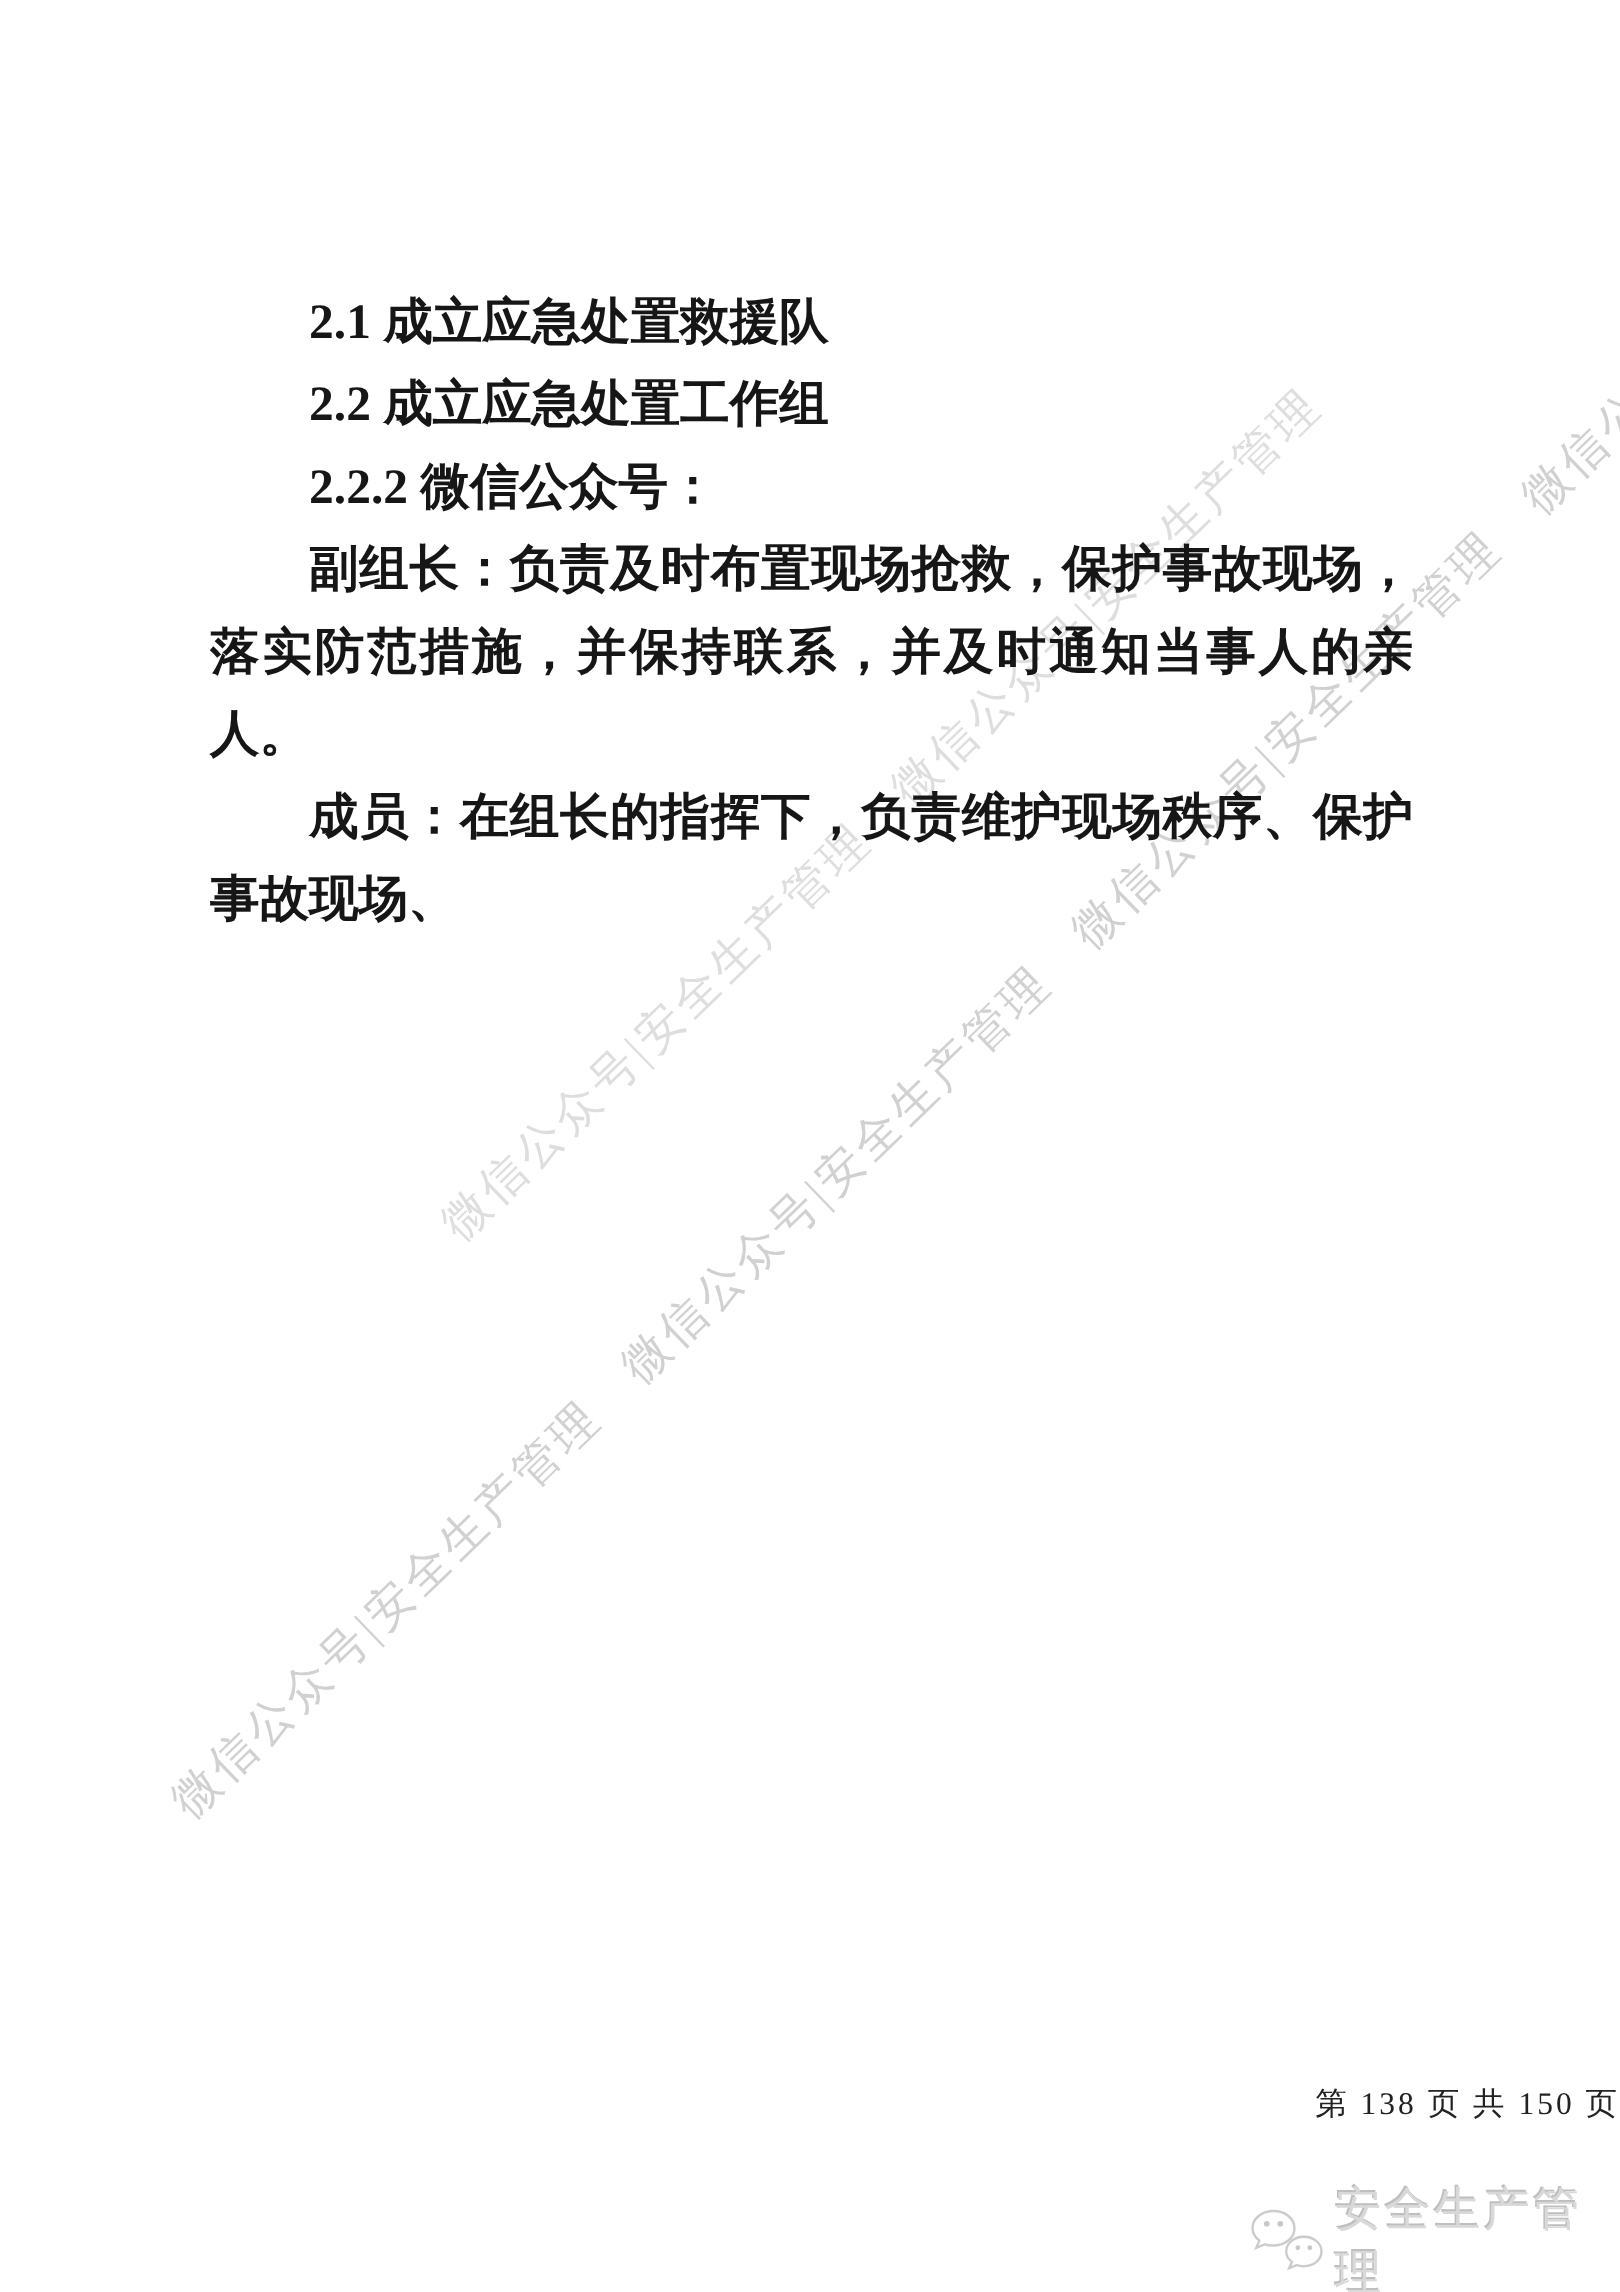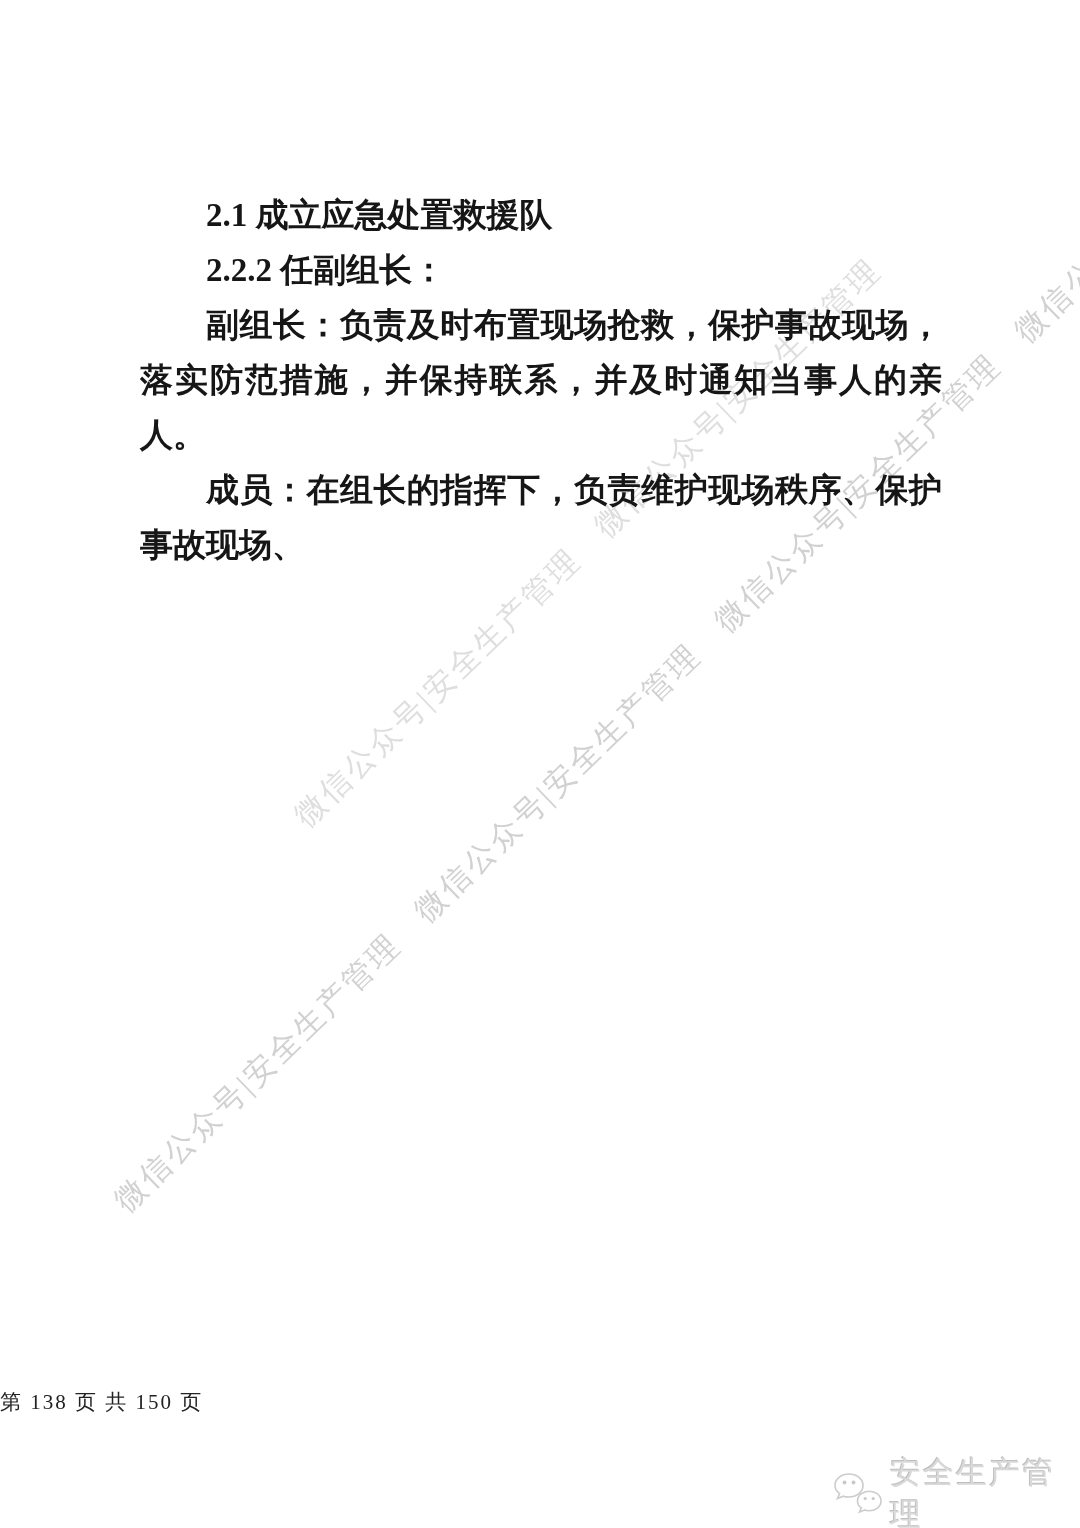--- a/index.html
+++ b/index.html
@@ -50,21 +50,21 @@
     font-weight: bold;
   }
 
   
   .footer {
     position: absolute;
     z-index: 2;
     left: 0;
     top: 1388px;
     width: 100%;
-    text-align: left;
+    text-align: right;
     font-size: 21px;
     letter-spacing: 2px;
     color: #222222;
   }
 
   
   .brandmark {
     position: absolute;
     z-index: 2;
     left: 832px;
@@ -87,21 +87,22 @@
 </head>
 <body>
 
 <div class="page">
 
   <div class="wm-band wm-band-1">微信公众号|安全生产管理　微信公众号|安全生产管理　微信公众号|安全生产管理　微信公众号|安全生产管理</div>
   <div class="wm-band wm-band-2">微信公众号|安全生产管理　微信公众号|安全生产管理</div>
 
   <div class="content">
       <p>2.1  成立应急处置救援队</p>
-      <p>2.2.2 任副组长：</p>
+      <p>2.2  成立应急处置工作组</p>
+      <p>2.2.2 微信公众号：</p>
       <p>副组长：负责及时布置现场抢救，保护事故现场，落实防范措施，并保持联系，并及时通知当事人的亲人。</p>
       <p>成员：在组长的指挥下，负责维护现场秩序、保护事故现场、</p>
     </div>
 
   <div class="footer">第 138 页 共 150 页</div>
 
   <div class="brandmark">
     <span class="wechat-icon">
       <svg width="52" height="46" viewBox="0 0 52 46">
         <g stroke="#cccccc" stroke-width="1.6" fill="#ffffff">

